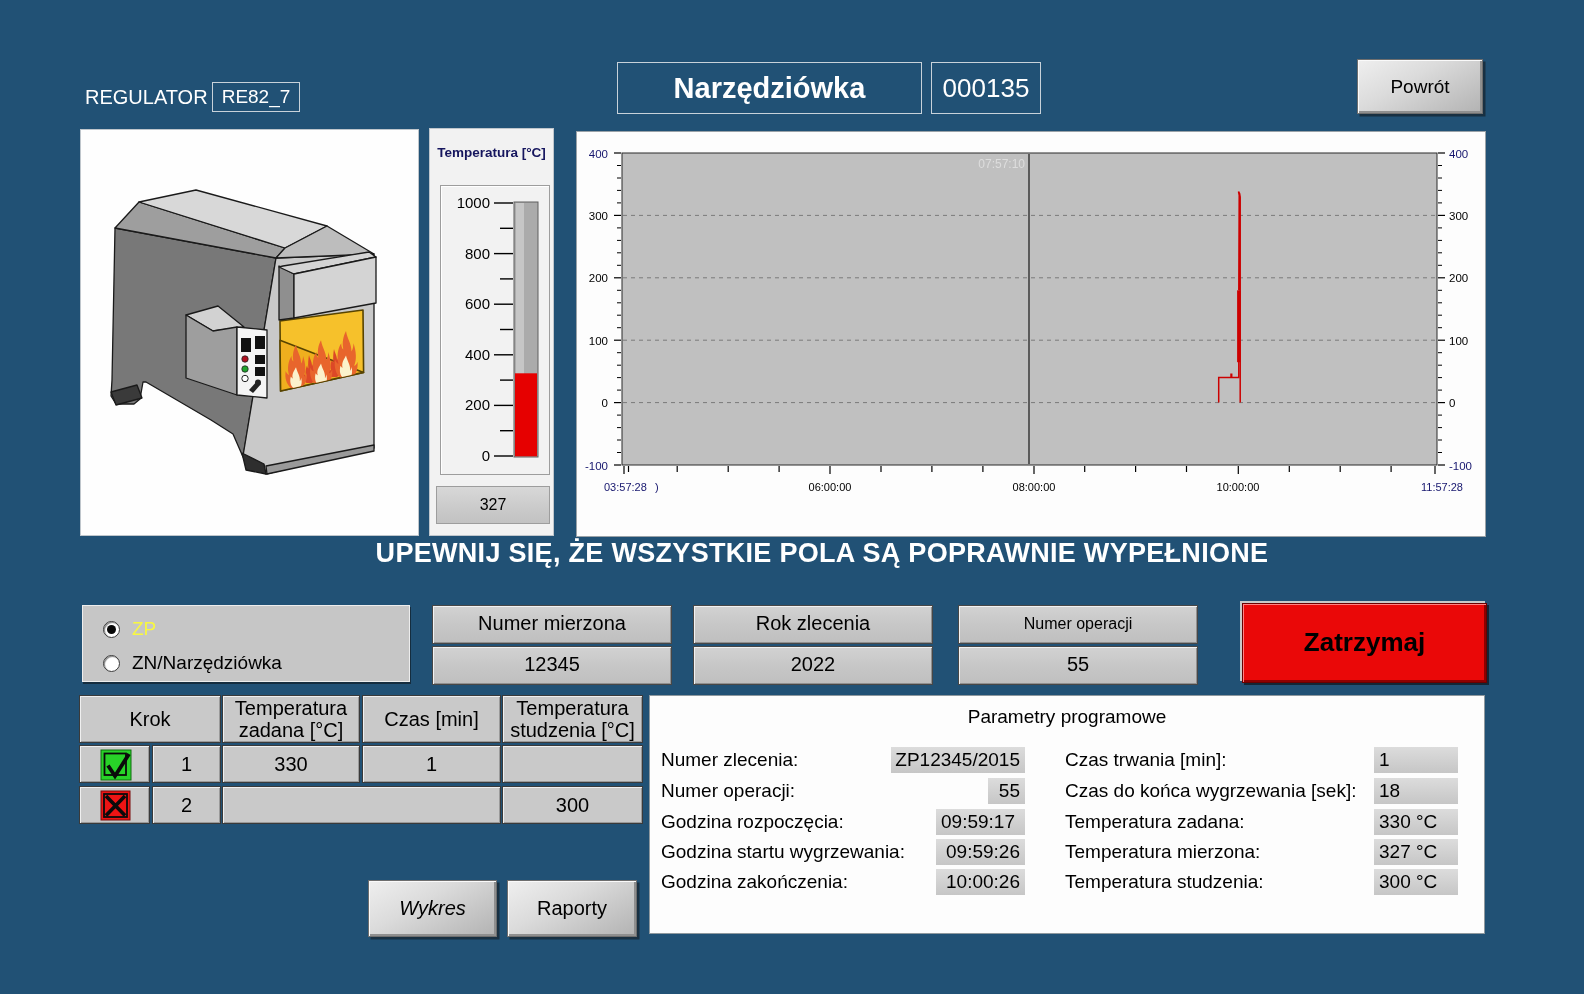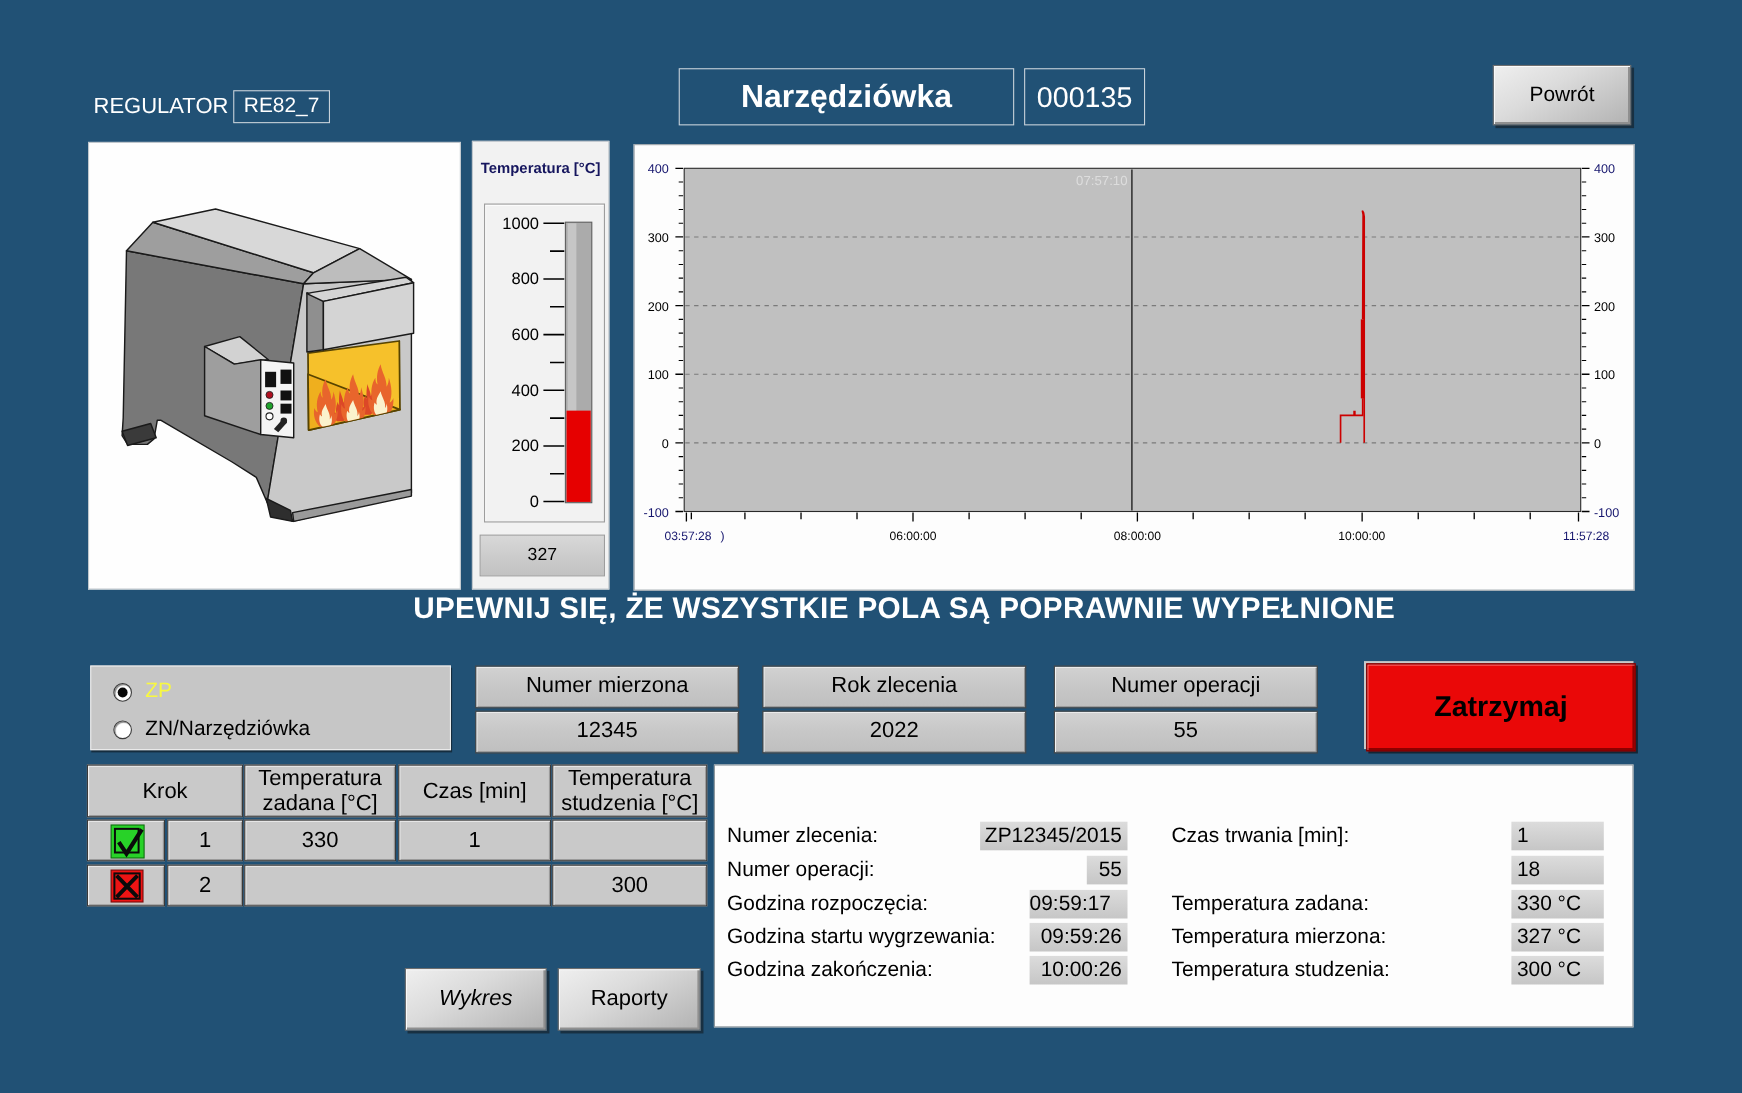--- a/index.html
+++ b/index.html
@@ -227,21 +227,21 @@
   <div class="abs" style="left:24px;top:19px;width:9px;height:9px;border-radius:50%;background:#080808;"></div>
   <div class="abs" style="left:49px;top:12px;font-size:19px;color:#F8F840;">ZP</div>
   <div class="abs" style="left:20px;top:49px;width:15px;height:15px;border-radius:50%;background:#fff;border:1px solid #3A3A3A;box-shadow:inset 1px 1px 1px #888;"></div>
   <div class="abs" style="left:49px;top:46px;font-size:19px;color:#000;">ZN/Narzędziówka</div>
 </div>
 
 <div class="abs gbox" style="left:432px;top:605px;width:238px;height:37px;line-height:35px;font-size:20px;">Numer mierzona</div>
 <div class="abs gbox" style="left:432px;top:646px;width:238px;height:37px;line-height:35px;font-size:20px;">12345</div>
 <div class="abs gbox" style="left:693px;top:605px;width:238px;height:37px;line-height:35px;font-size:20px;">Rok zlecenia</div>
 <div class="abs gbox" style="left:693px;top:646px;width:238px;height:37px;line-height:35px;font-size:20px;">2022</div>
-<div class="abs gbox" style="left:958px;top:605px;width:238px;height:37px;line-height:35px;font-size:20px;">Numer operacji</div>
+<div class="abs gbox" style="left:958px;top:605px;width:238px;height:37px;line-height:35px;font-size:16px;">Numer operacji</div>
 <div class="abs gbox" style="left:958px;top:646px;width:238px;height:37px;line-height:35px;font-size:20px;">55</div>
 
 <div class="abs" style="left:1242px;top:603px;width:245px;height:80px;background:#EA0808;border:1px solid #6A0000;box-shadow:inset 1px 1px 0 #FF8484,inset -2px -2px 0 #8E0000,-2px -2px 0 #C9C9C9,2px 2px 0 rgba(10,10,10,0.6);box-sizing:border-box;color:#000;font-size:26px;font-weight:bold;text-align:center;line-height:76px;">Zatrzymaj</div>
 
 <div class="abs" style="left:79px;top:695px;">
 <style>
 .tc{position:absolute;background:#C9C9C9;border:1px solid #3A3A3A;box-shadow:inset 1px 1px 0 #EFEFEF,inset -1px -1px 0 #9A9A9A;box-sizing:border-box;color:#000;font-size:20px;text-align:center;}
 </style>
 <div class="tc" style="left:0px;top:0px;width:142px;height:48px;line-height:46px;">Krok</div>
 <div class="tc" style="left:143px;top:0px;width:138px;height:48px;line-height:22px;padding-top:1px;">Temperatura<br>zadana [°C]</div>
@@ -266,37 +266,39 @@
 <rect x="2" y="42" width="29" height="29" fill="#EE1414" stroke="#7A0A0A" stroke-width="1"></rect>
 <rect x="5" y="45" width="23" height="23" fill="none" stroke="#0A0A0A" stroke-width="1.8"></rect>
 <path d="M7 47 L26 66.5 M26 47 L7 66.5" fill="none" stroke="#0A0A0A" stroke-width="3.6"></path>
 </svg>
 </div>
 
 <div class="abs btn" style="left:368px;top:880px;width:127px;height:55px;line-height:55px;font-size:20px;font-style:italic;">Wykres</div>
 <div class="abs btn" style="left:507px;top:880px;width:128px;height:55px;line-height:55px;font-size:20px;">Raporty</div>
 
 <div class="abs" style="left:649px;top:695px;width:836px;height:239px;background:#FDFDFD;border:1px solid #8E989E;box-sizing:border-box;">
+<div style="position:absolute;left:0;top:10px;width:100%;text-align:center;font-size:19px;color:#000;">Parametry programowe</div>
 <style>
 .plbl{position:absolute;font-size:19px;color:#000;}
 .pv{position:absolute;height:26px;line-height:26px;font-size:19px;color:#000;background:linear-gradient(180deg,#DCDCDC,#C6C6C6);}
 </style>
 <div class="plbl" style="left:11px;top:53px;">Numer zlecenia:</div>
 <div class="pv" style="left:241px;top:51px;width:129px;text-align:right;padding-right:5px;">ZP12345/2015</div>
 <div class="plbl" style="left:11px;top:84px;">Numer operacji:</div>
 <div class="pv" style="left:338px;top:82px;width:32px;text-align:right;padding-right:5px;">55</div>
 <div class="plbl" style="left:11px;top:115px;">Godzina rozpoczęcia:</div>
-<div class="pv" style="left:286px;top:113px;width:84px;text-align:left;padding-right:5px;">09:59:17</div>
+<div class="pv" style="left:286px;top:113px;width:84px;text-align:center;padding-right:5px;">09:59:17</div>
 <div class="plbl" style="left:11px;top:145px;">Godzina startu wygrzewania:</div>
 <div class="pv" style="left:286px;top:143px;width:84px;text-align:right;padding-right:5px;">09:59:26</div>
 <div class="plbl" style="left:11px;top:175px;">Godzina zakończenia:</div>
 <div class="pv" style="left:286px;top:173px;width:84px;text-align:right;padding-right:5px;">10:00:26</div>
 
 <div class="plbl" style="left:415px;top:53px;">Czas trwania [min]:</div>
 <div class="pv" style="left:724px;top:51px;width:79px;padding-left:5px;">1</div>
+<div class="plbl" style="left:415px;top:84px;">Czas do końca wygrzewania [sek]:</div>
 <div class="pv" style="left:724px;top:82px;width:79px;padding-left:5px;">18</div>
 <div class="plbl" style="left:415px;top:115px;">Temperatura zadana:</div>
 <div class="pv" style="left:724px;top:113px;width:79px;padding-left:5px;">330 °C</div>
 <div class="plbl" style="left:415px;top:145px;">Temperatura mierzona:</div>
 <div class="pv" style="left:724px;top:143px;width:79px;padding-left:5px;">327 °C</div>
 <div class="plbl" style="left:415px;top:175px;">Temperatura studzenia:</div>
 <div class="pv" style="left:724px;top:173px;width:79px;padding-left:5px;">300 °C</div>
 </div>
 
 </body></html>

